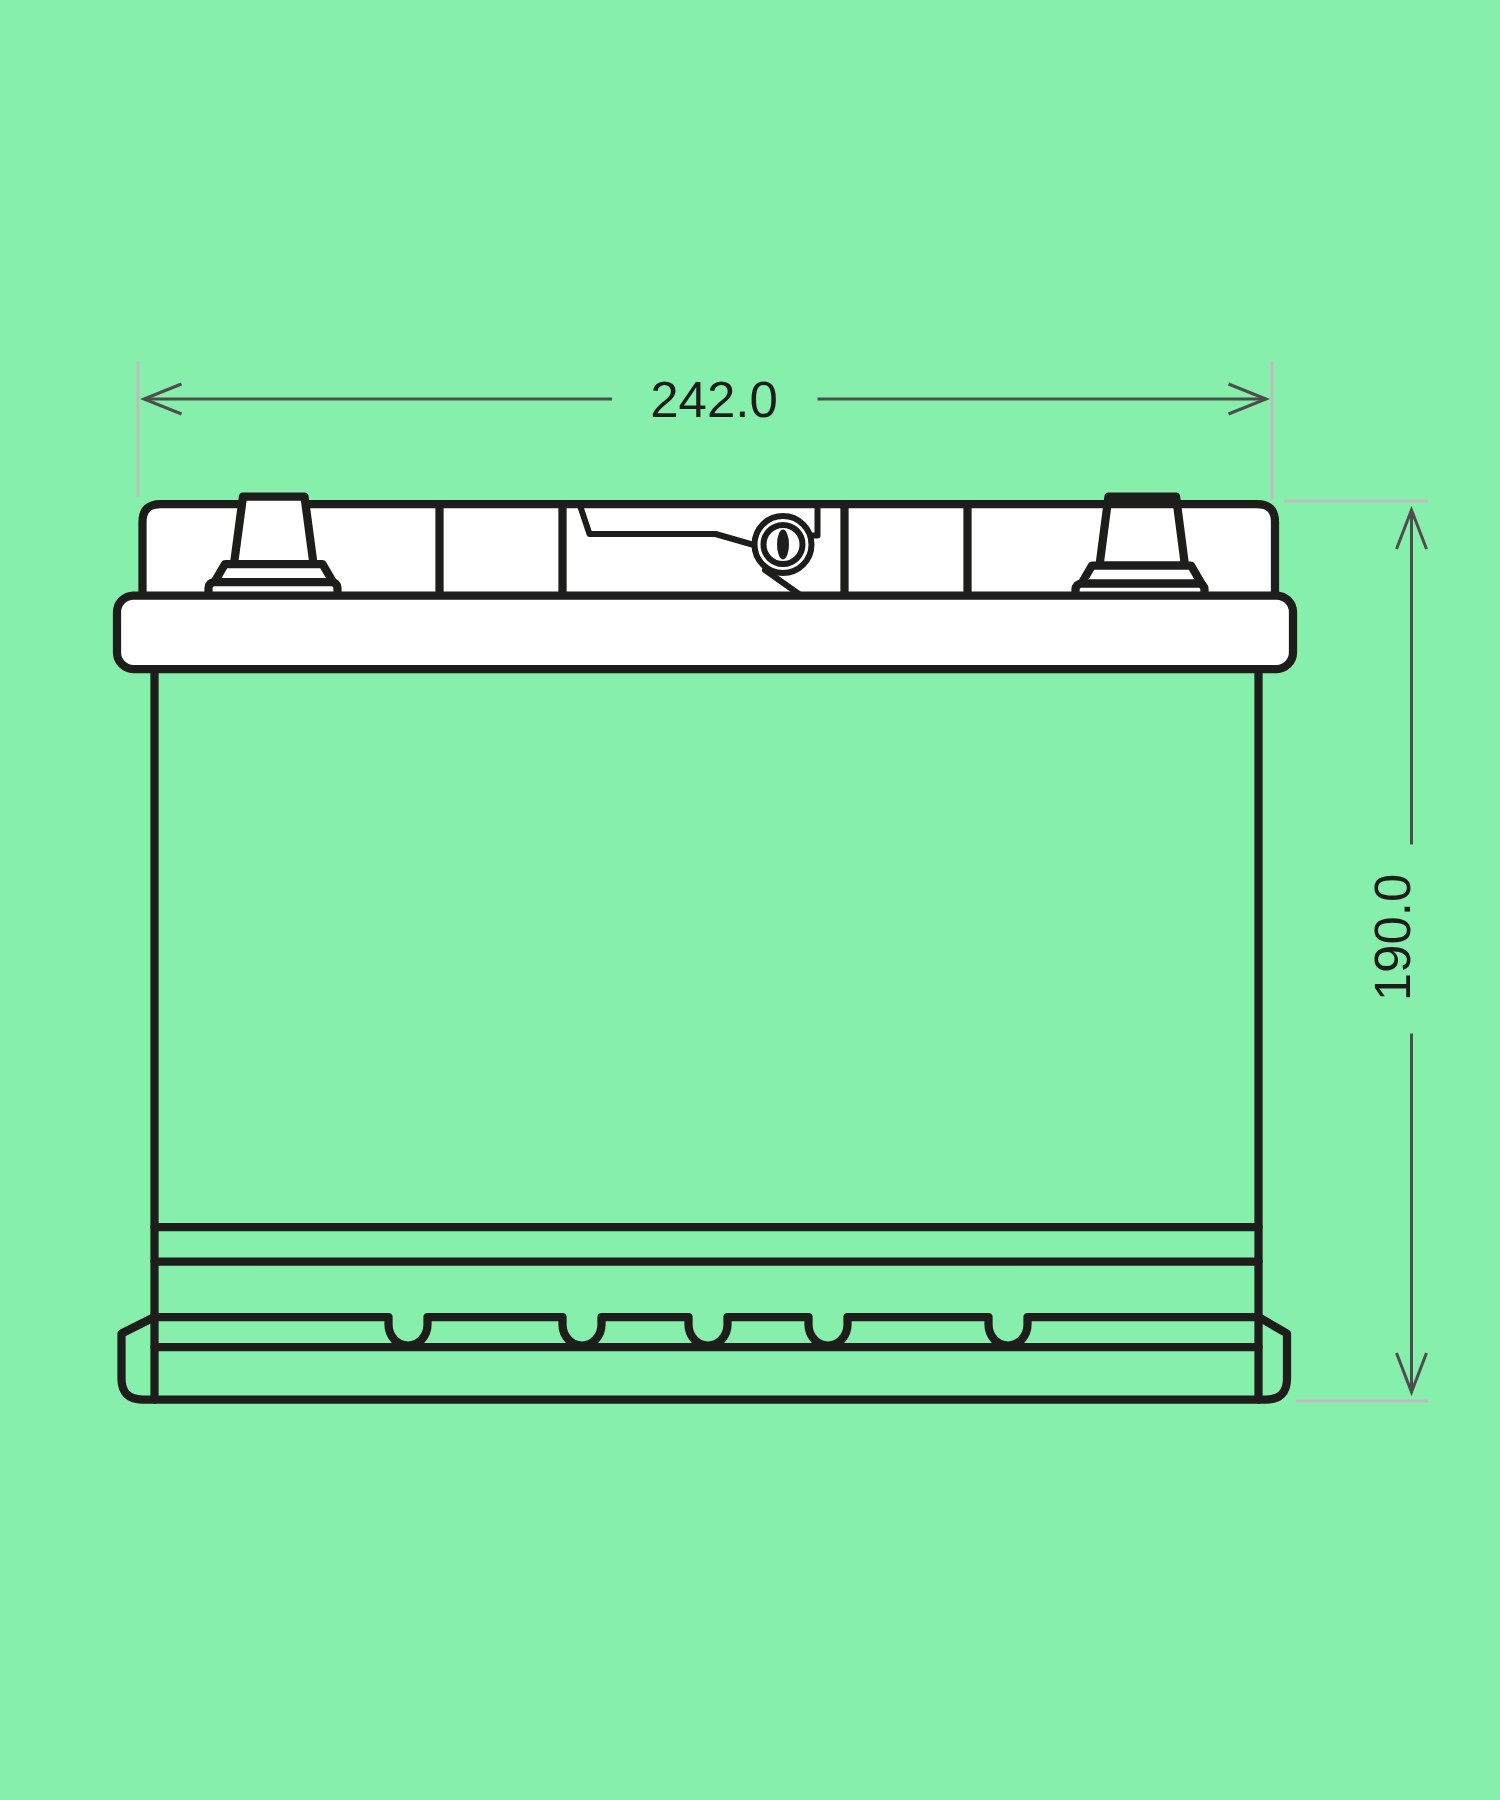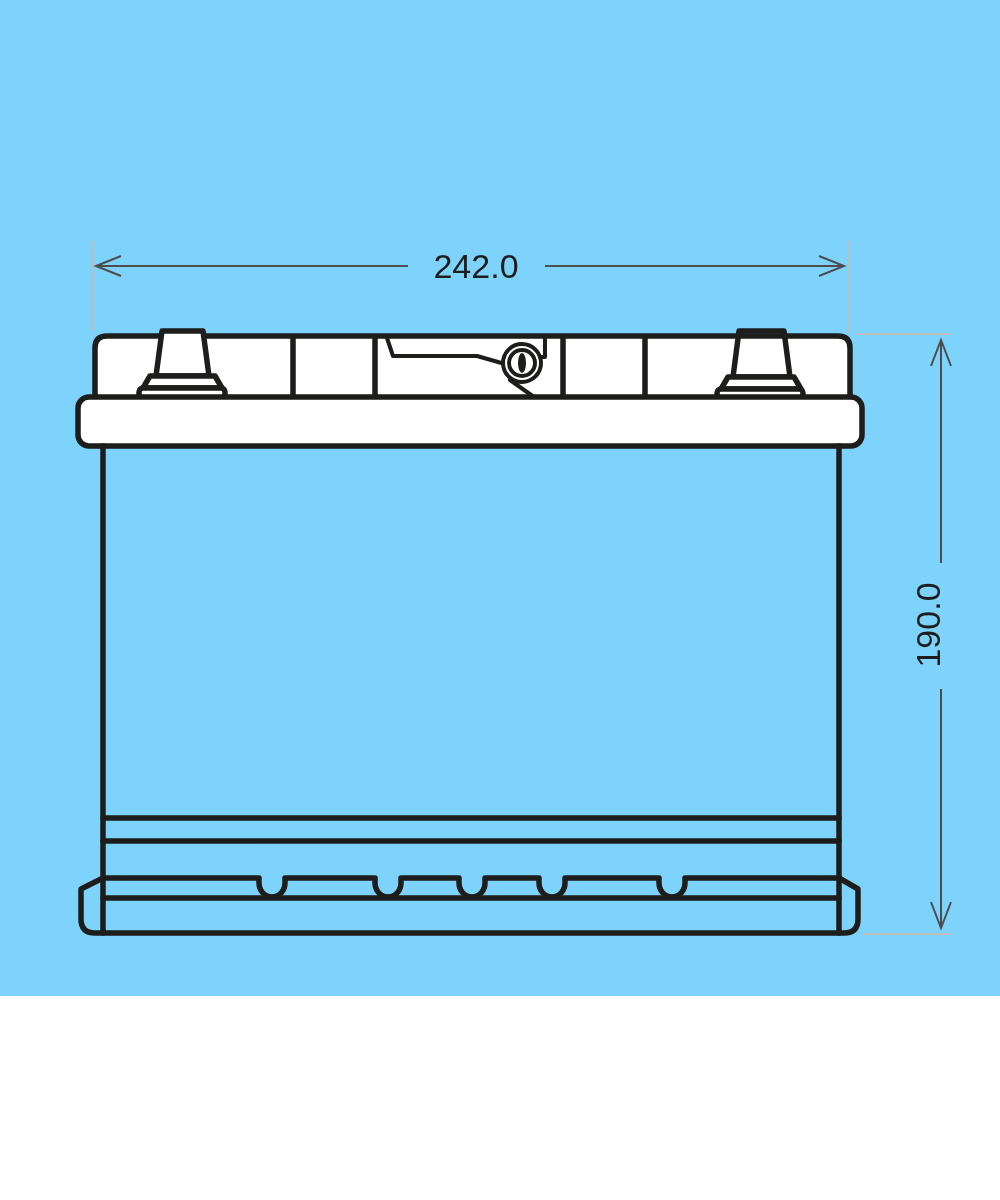--- a/index.html
+++ b/index.html
@@ -3,22 +3,22 @@
 <meta charset="utf-8">
 <style>
   html, body {
     margin: 0;
     padding: 0;
     background: #ffffff;
   }
   .stage {
     position: relative;
     width: 1000px;
-    height: 996px;
-    background: #7dd3fc;
+    height: 1200px;
+    background: #86efac;
     overflow: hidden;
     font-family: "Liberation Sans", sans-serif;
   }
   svg { display: block; }
   .dim-text {
     font-family: "Liberation Sans", sans-serif;
     font-size: 34px;
     font-weight: 400;
     fill: #1d1d1b;
     letter-spacing: 0px;

